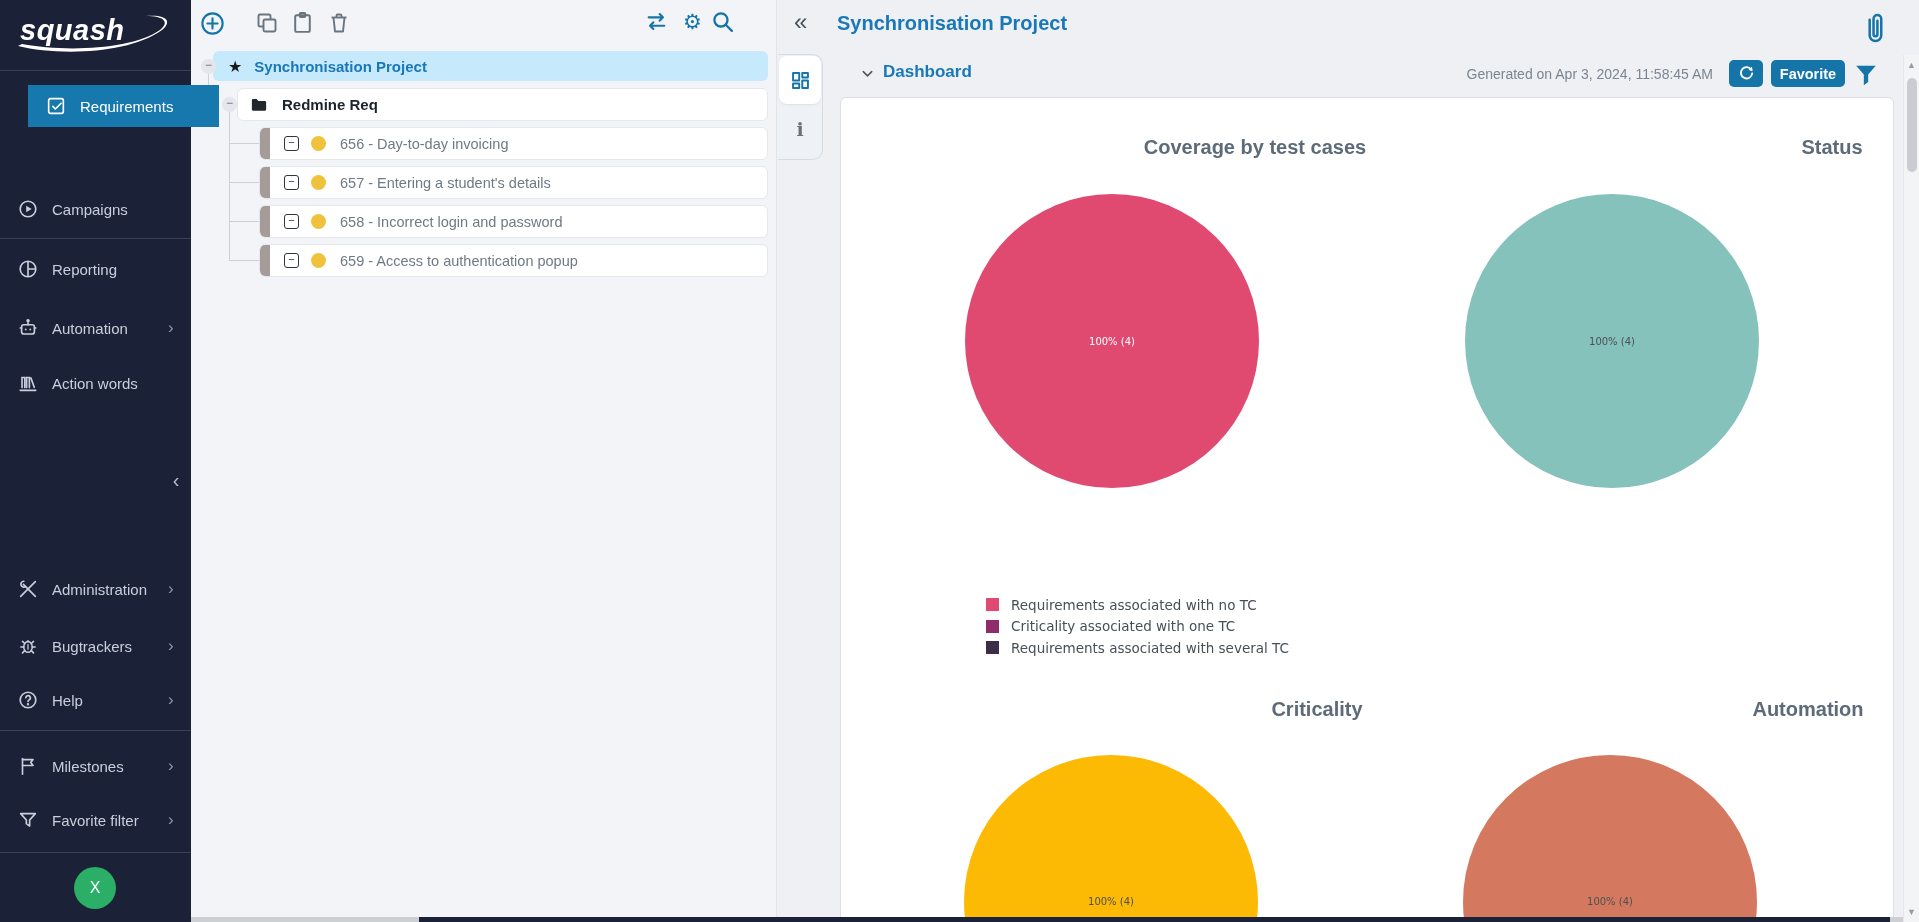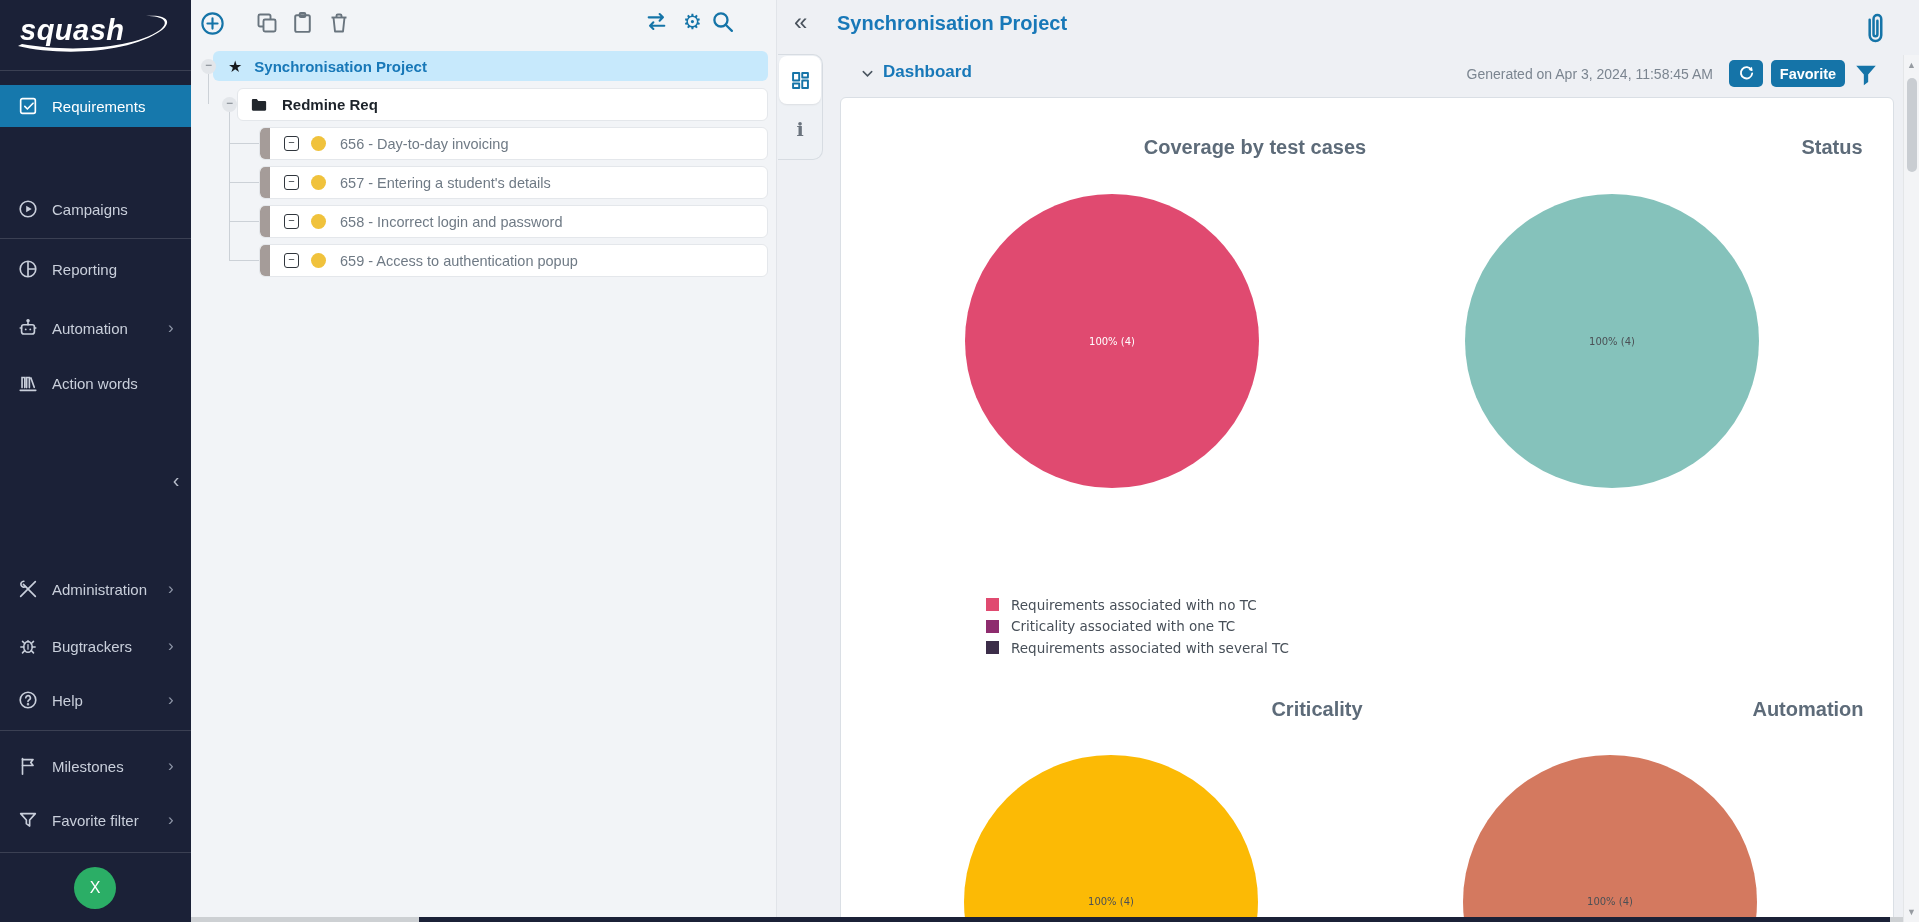--- a/index.html
+++ b/index.html
@@ -7,21 +7,21 @@
   .screen { position:relative; width:1919px; height:922px; overflow:hidden;
             font-family:"Liberation Sans", sans-serif; }
   svg { display:block; }
 
   
   .sidebar { position:absolute; left:0; top:0; width:191px; height:922px; background:#1b2137; z-index:5; }
   .logo { position:absolute; left:14px; top:6px; width:165px; height:52px; color:#fff; }
   .logo .logo-text { position:absolute; left:6px; top:8px; font-size:29px; font-weight:bold; font-style:italic; letter-spacing:0.5px; color:#fff; }
   .side-divider { position:absolute; left:0; width:191px; height:1px; background:rgba(255,255,255,.14); }
   .nav-item { position:absolute; left:0; width:191px; height:42px; display:flex; align-items:center; color:#c9cfdb; cursor:pointer; }
-  .nav-item.active { background:#1678ac; color:#ffffff; }
+  .nav-item.active { background:#1678ac; color:#ffffff;margin-left:28px; }
   .nav-ic { width:22px; height:22px; margin-left:17px; flex:0 0 auto; }
   .nav-label { margin-left:13px; font-size:15px; }
   .nav-chev { position:absolute; left:168px; top:50%; transform:translateY(-50%); font-size:17px; color:#8f97a8; }
   .collapse-side { position:absolute; left:164px; top:467px; width:24px; height:26px; color:#b9bfcc; font-size:20px; line-height:26px; text-align:center; cursor:pointer; }
   .avatar { position:absolute; left:74px; top:867px; width:42px; height:42px; border-radius:50%; background:#2bae66; color:#fff; font-size:16px; display:flex; align-items:center; justify-content:center; cursor:pointer; }
 
   
   .tree-panel { position:absolute; left:191px; top:0; width:586px; height:922px; background:#f2f4f7; border-right:1px solid #e1e4e9; }
   .ttool { position:absolute; cursor:pointer; }
   .tree-row { position:absolute; border-radius:6px; display:flex; align-items:center; cursor:pointer; }

